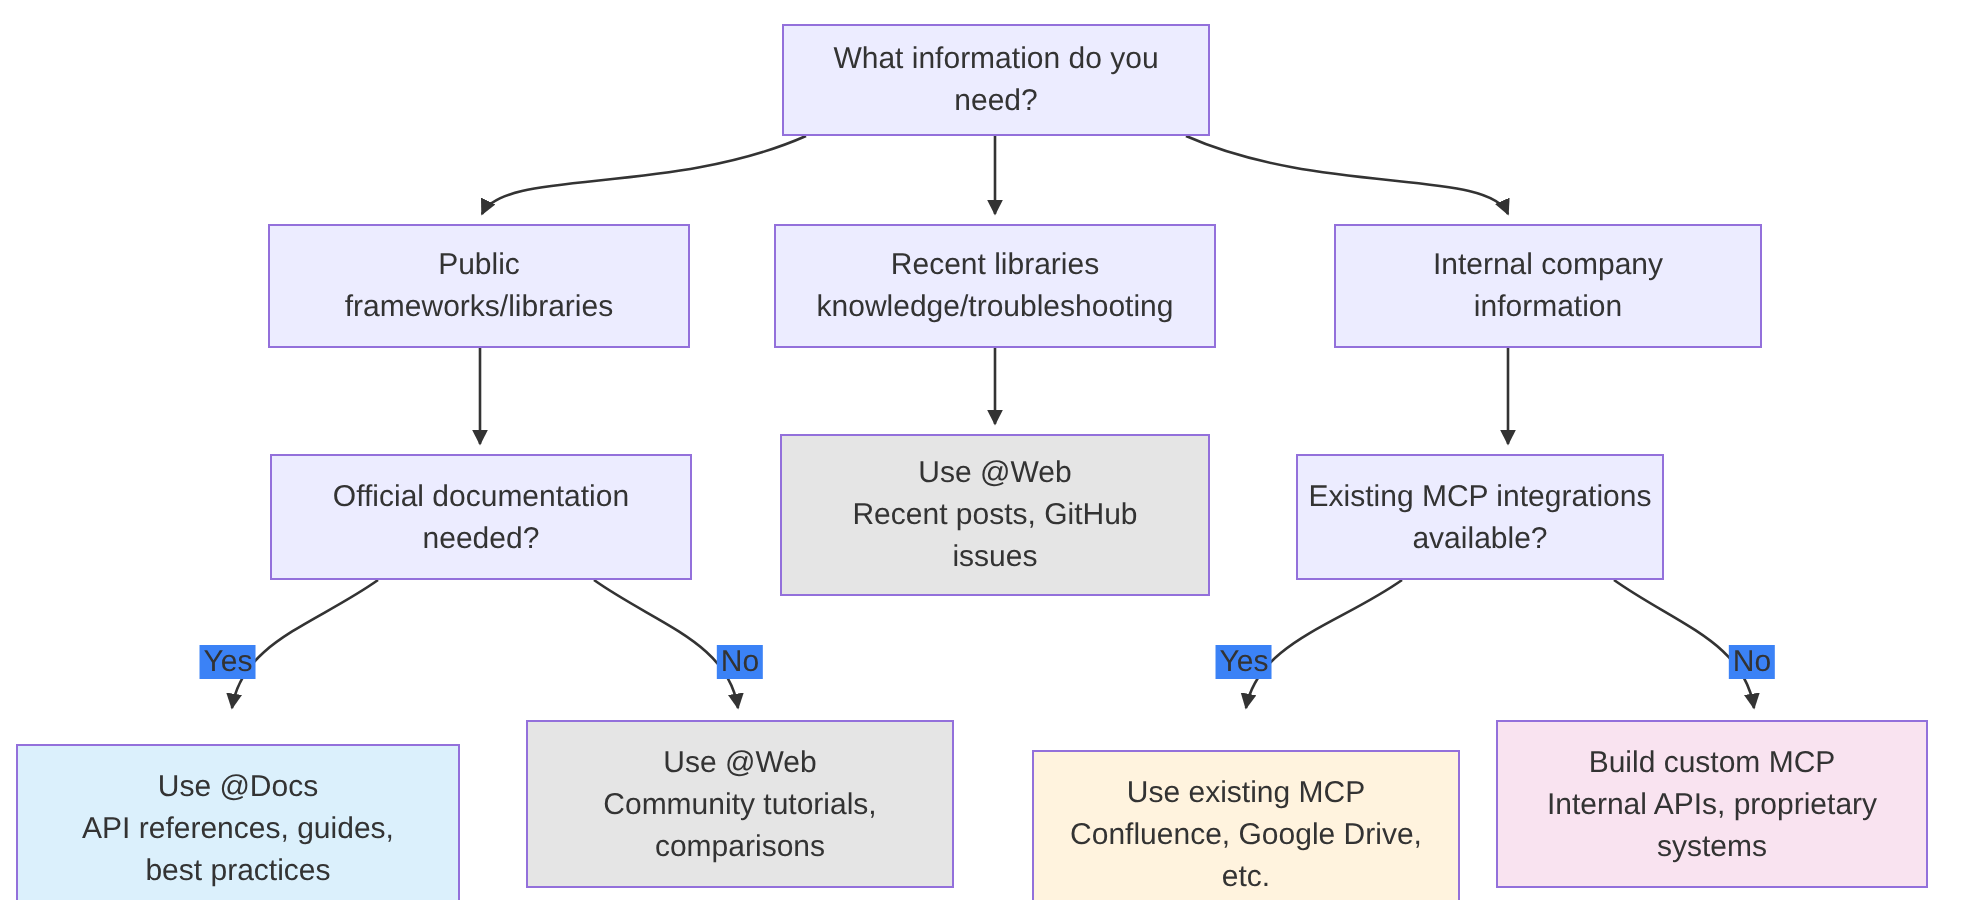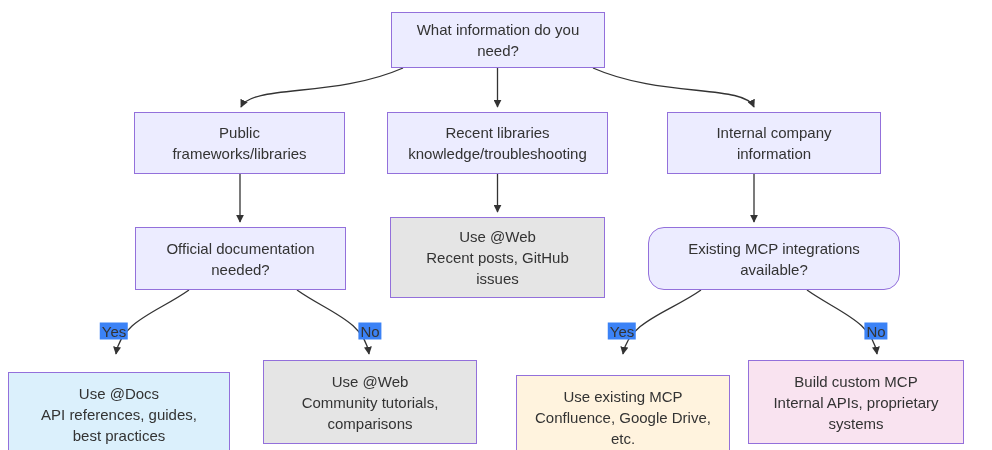--- a/index.html
+++ b/index.html
@@ -99,21 +99,21 @@
     <span class="node-text">Official documentation
 needed?</span>
   </div>
 
   <div class="node fill-green" style="left:390px; top:217px; width:215px; height:81px;">
     <span class="node-text">Use @Web
 Recent posts, GitHub
 issues</span>
   </div>
 
-  <div class="node fill-lavender" style="left:648px; top:227px; width:252px; height:63px;border-radius:16px;">
+  <div class="node fill-lavender" style="left:648px; top:227px; width:184px; height:63px;">
     <span class="node-text">Existing MCP integrations
 available?</span>
   </div>
 
   <div class="node fill-blue" style="left:8px; top:372px; width:222px; height:84px;">
     <span class="node-text">Use @Docs
 API references, guides,
 best practices</span>
   </div>
 

